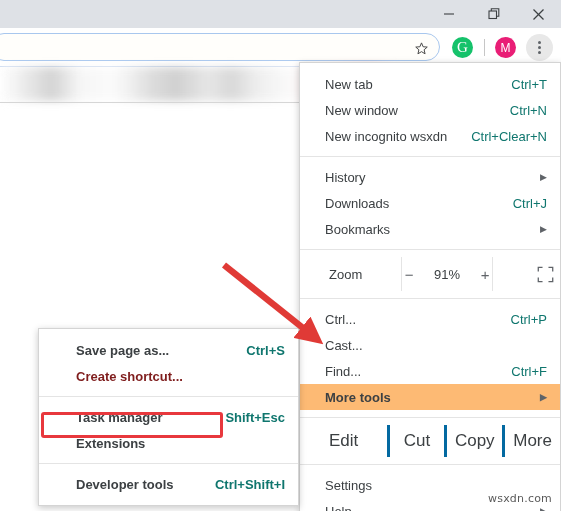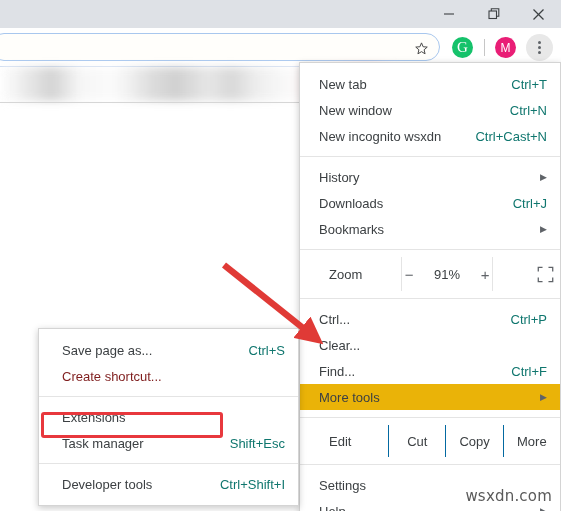--- a/index.html
+++ b/index.html
@@ -155,26 +155,27 @@
     box-shadow: 0 2px 7px rgba(0,0,0,0.22);
     padding: 8px 0 8px 0;
     box-sizing: border-box;
     font-size: 13px;
     color: #3c4043;
   }
   .menu-item {
     height: 26px;
     display: flex;
     align-items: center;
-    padding: 0 13px 0 19px;
+    padding: 0 13px 0 25px;
     box-sizing: border-box;
     white-space: nowrap;
   }
   .menu-item.highlighted {
-    background: #eab308;
+    background: #fdba74;
+    font-weight: bold;
   }
   .menu-item .mi-label {
     flex: 1;
     overflow: hidden;
     text-overflow: ellipsis;
   }
   .menu-item .mi-accel {
     color: #0f766e;
     margin-left: 10px;
   }
@@ -230,28 +231,28 @@
     display: flex;
     align-items: center;
     justify-content: center;
   }
 
   
   #edit-row {
     display: flex;
     align-items: stretch;
     height: 32px;
-    font-size: 13px;
+    font-size: 17px;
   }
   #edit-row .er-cell {
     flex: 1;
     display: flex;
     align-items: center;
     justify-content: center;
-    border-left: 1px solid #0369a1;
+    border-left: 3px solid #0369a1;
   }
   #edit-row .er-cell:first-child {
     border-left: none;
     justify-content: flex-start;
     padding-left: 29px;
     box-sizing: border-box;
     flex: 1.05;
   }
 
   
@@ -261,21 +262,22 @@
     width: 261px;
     background: #ffffff;
     border: 1px solid #d4d4d4;
     box-shadow: 0 2px 7px rgba(0,0,0,0.22);
     padding: 8px 0;
     box-sizing: border-box;
     font-size: 13px;
     color: #3c4043;
   }
   #more-tools-submenu .menu-item {
-    padding: 0 13px 0 23px;
+    padding: 0 13px 0 37px;
+    font-weight: bold;
   }
   #more-tools-submenu .menu-item.disabled .mi-label {
     color: #7f1d1d;
   }
 
   
   #extensions-highlight {
     position: absolute;
     left: 41px; top: 412px;
     width: 182px; height: 26px;
@@ -288,21 +290,21 @@
     position: absolute;
     left: 214px; top: 254px;
     width: 112px; height: 100px;
     pointer-events: none;
   }
 
   
   #watermark {
     position: absolute;
     right: 9px; bottom: 6px;
-    font-size: 15px;
+    font-size: 11px;
     color: #5a5a5a;
     font-family: "DejaVu Sans", sans-serif;
     letter-spacing: 0.2px;
   }
 </style>
 </head>
 <body>
 
 <div id="browser-window">
 
@@ -359,21 +361,21 @@
       <div class="menu-item">
         <span class="mi-label">New tab</span>
         <span class="mi-accel">Ctrl+T</span>
       </div>
       <div class="menu-item">
         <span class="mi-label">New window</span>
         <span class="mi-accel">Ctrl+N</span>
       </div>
       <div class="menu-item">
         <span class="mi-label">New incognito wsxdn</span>
-        <span class="mi-accel">Ctrl+Cast+N</span>
+        <span class="mi-accel">Ctrl+Clear+N</span>
       </div>
       <div class="menu-sep"></div>
       <div class="menu-item">
         <span class="mi-label">History</span>
         <span class="mi-arrow">▶</span>
       </div>
       <div class="menu-item">
         <span class="mi-label">Downloads</span>
         <span class="mi-accel">Ctrl+J</span>
       </div>
@@ -397,21 +399,21 @@
             <polyline points="6.5,18.5 1.5,18.5 1.5,13.5" fill="none" stroke="#5f6368" stroke-width="1.5"></polyline>
           </svg>
         </div>
       </div>
       <div class="menu-sep"></div>
       <div class="menu-item">
         <span class="mi-label">Ctrl...</span>
         <span class="mi-accel">Ctrl+P</span>
       </div>
       <div class="menu-item">
-        <span class="mi-label">Clear...</span>
+        <span class="mi-label">Cast...</span>
       </div>
       <div class="menu-item">
         <span class="mi-label">Find...</span>
         <span class="mi-accel">Ctrl+F</span>
       </div>
       <div class="menu-item highlighted">
         <span class="mi-label">More tools</span>
         <span class="mi-arrow">▶</span>
       </div>
       <div class="menu-sep"></div>
@@ -434,25 +436,25 @@
   <div id="more-tools-submenu">
       <div class="menu-item">
         <span class="mi-label">Save page as...</span>
         <span class="mi-accel">Ctrl+S</span>
       </div>
       <div class="menu-item disabled">
         <span class="mi-label">Create shortcut...</span>
       </div>
       <div class="menu-sep"></div>
       <div class="menu-item">
-        <span class="mi-label">Extensions</span>
-      </div>
-      <div class="menu-item">
         <span class="mi-label">Task manager</span>
         <span class="mi-accel">Shift+Esc</span>
+      </div>
+      <div class="menu-item">
+        <span class="mi-label">Extensions</span>
       </div>
       <div class="menu-sep"></div>
       <div class="menu-item">
         <span class="mi-label">Developer tools</span>
         <span class="mi-accel">Ctrl+Shift+I</span>
       </div>
     </div>
 
   <div id="extensions-highlight" style="border-color: rgb(232, 56, 61);"></div>
 

